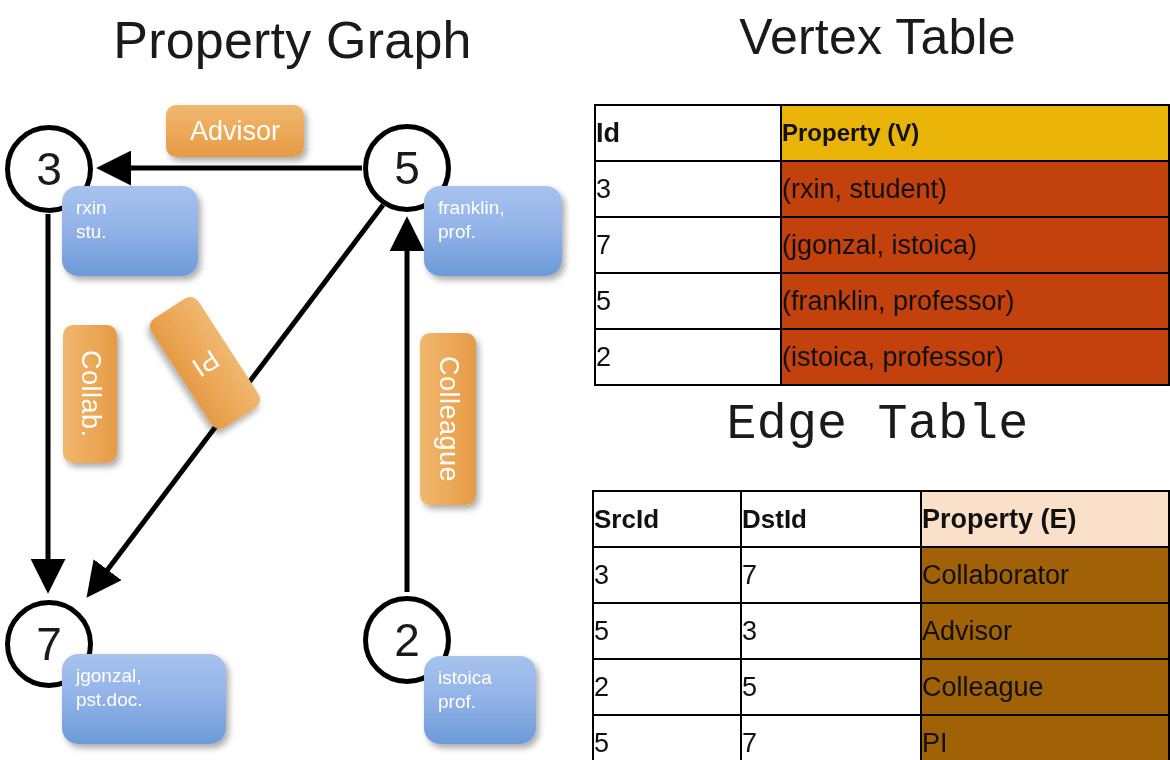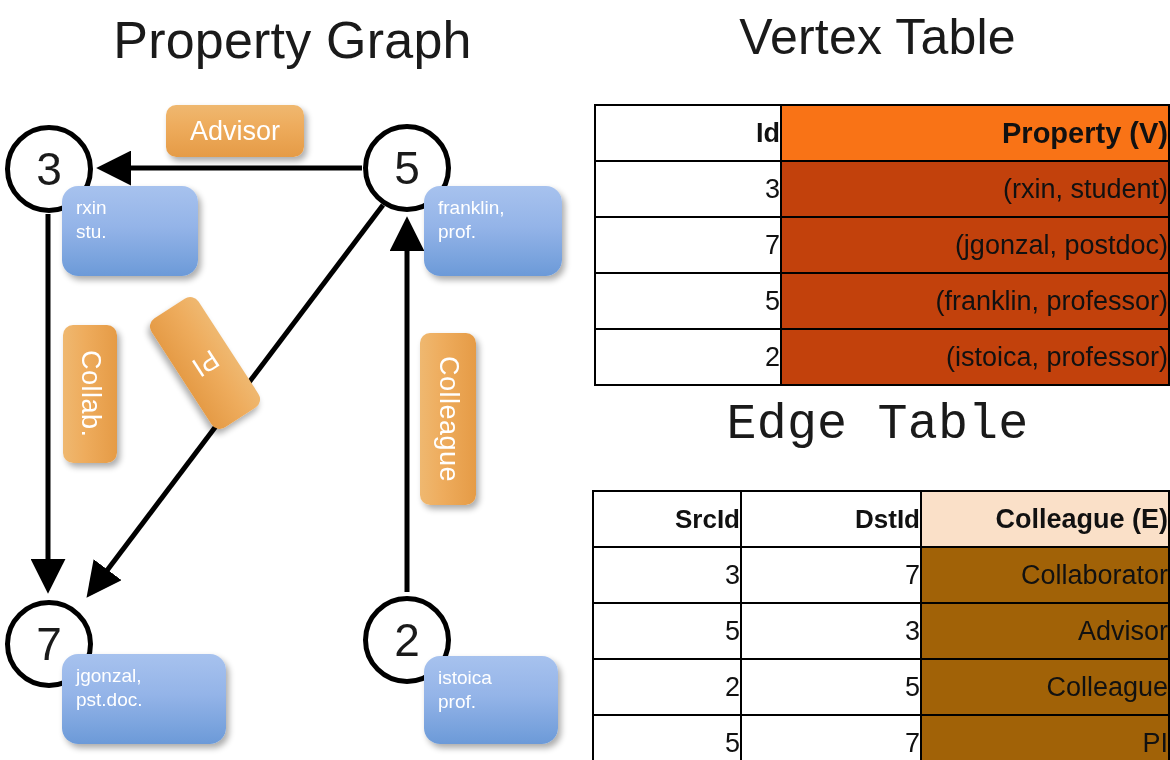--- a/index.html
+++ b/index.html
@@ -84,21 +84,21 @@
     font-size: 19px;
     font-weight: 300;
     line-height: 1.28;
     padding: 10px 0 10px 14px;
     box-sizing: border-box;
     z-index: 6;
   }
   #prop-rxin     { left: 62px;  top: 186px; width: 136px; height: 90px; }
   #prop-franklin { left: 424px; top: 186px; width: 138px; height: 90px; }
   #prop-jgonzal  { left: 62px;  top: 654px; width: 164px; height: 90px; }
-  #prop-istoica  { left: 424px; top: 656px; width: 134px; height: 88px; }
+  #prop-istoica  { left: 424px; top: 656px; width: 112px; height: 88px; }
 
   
   .edge-label {
     position: absolute;
     border-radius: 10px;
     background: linear-gradient(to bottom, #efb870 0%, #eeac5d 40%, #e59b46 100%);
     box-shadow: 3px 4px 6px rgba(0,0,0,0.33);
     color: #ffffff;
     font-size: 27px;
     font-weight: 300;
@@ -143,39 +143,39 @@
   }
 
   
   .data-table {
     position: absolute;
     border-collapse: collapse;
     table-layout: fixed;
   }
   .data-table td, .data-table th {
     border: 2px solid #000000;
-    text-align: right;
+    text-align: left;
     font-weight: 300;
     color: #111111;
     padding: 0;
   }
   .data-table th {
     font-weight: bold;
   }
 
   
   #vertex-table {
     left: 594px; top: 104px;
     width: 574px;
   }
   #vertex-table col.c-id   { width: 186px; }
   #vertex-table col.c-prop { width: 388px; }
   #vertex-table th, #vertex-table td { height: 54px; font-size: 27px; }
   #vertex-table th.h-id { font-size: 27px; background: #ffffff; }
-  #vertex-table th.h-prop { font-size: 29px; background: #f97316; }
+  #vertex-table th.h-prop { font-size: 24px; background: #eab308; }
   #vertex-table td.v-id { background: #ffffff; }
   #vertex-table td.v-prop { background: #c2410c; }
 
   
   #edge-table {
     left: 592px; top: 490px;
     width: 576px;
   }
   #edge-table col.c-src  { width: 148px; }
   #edge-table col.c-dst  { width: 180px; }
@@ -265,21 +265,21 @@
       <th class="h-prop">Property (V)</th>
     </tr>
   </thead>
   <tbody>
     <tr>
       <td class="v-id">3</td>
       <td class="v-prop">(rxin, student)</td>
     </tr>
     <tr>
       <td class="v-id">7</td>
-      <td class="v-prop">(jgonzal, postdoc)</td>
+      <td class="v-prop">(jgonzal, istoica)</td>
     </tr>
     <tr>
       <td class="v-id">5</td>
       <td class="v-prop">(franklin, professor)</td>
     </tr>
     <tr>
       <td class="v-id">2</td>
       <td class="v-prop">(istoica, professor)</td>
     </tr>
   </tbody>
@@ -288,21 +288,21 @@
 <table class="data-table" id="edge-table">
   <colgroup>
     <col class="c-src">
       <col class="c-dst">
       <col class="c-prop">
   </colgroup>
   <thead>
     <tr>
       <th class="h-src">SrcId</th>
       <th class="h-dst">DstId</th>
-      <th class="h-prop">Colleague (E)</th>
+      <th class="h-prop">Property (E)</th>
     </tr>
   </thead>
   <tbody>
     <tr>
       <td class="e-id">3</td>
       <td class="e-id">7</td>
       <td class="e-prop">Collaborator</td>
     </tr>
     <tr>
       <td class="e-id">5</td>

